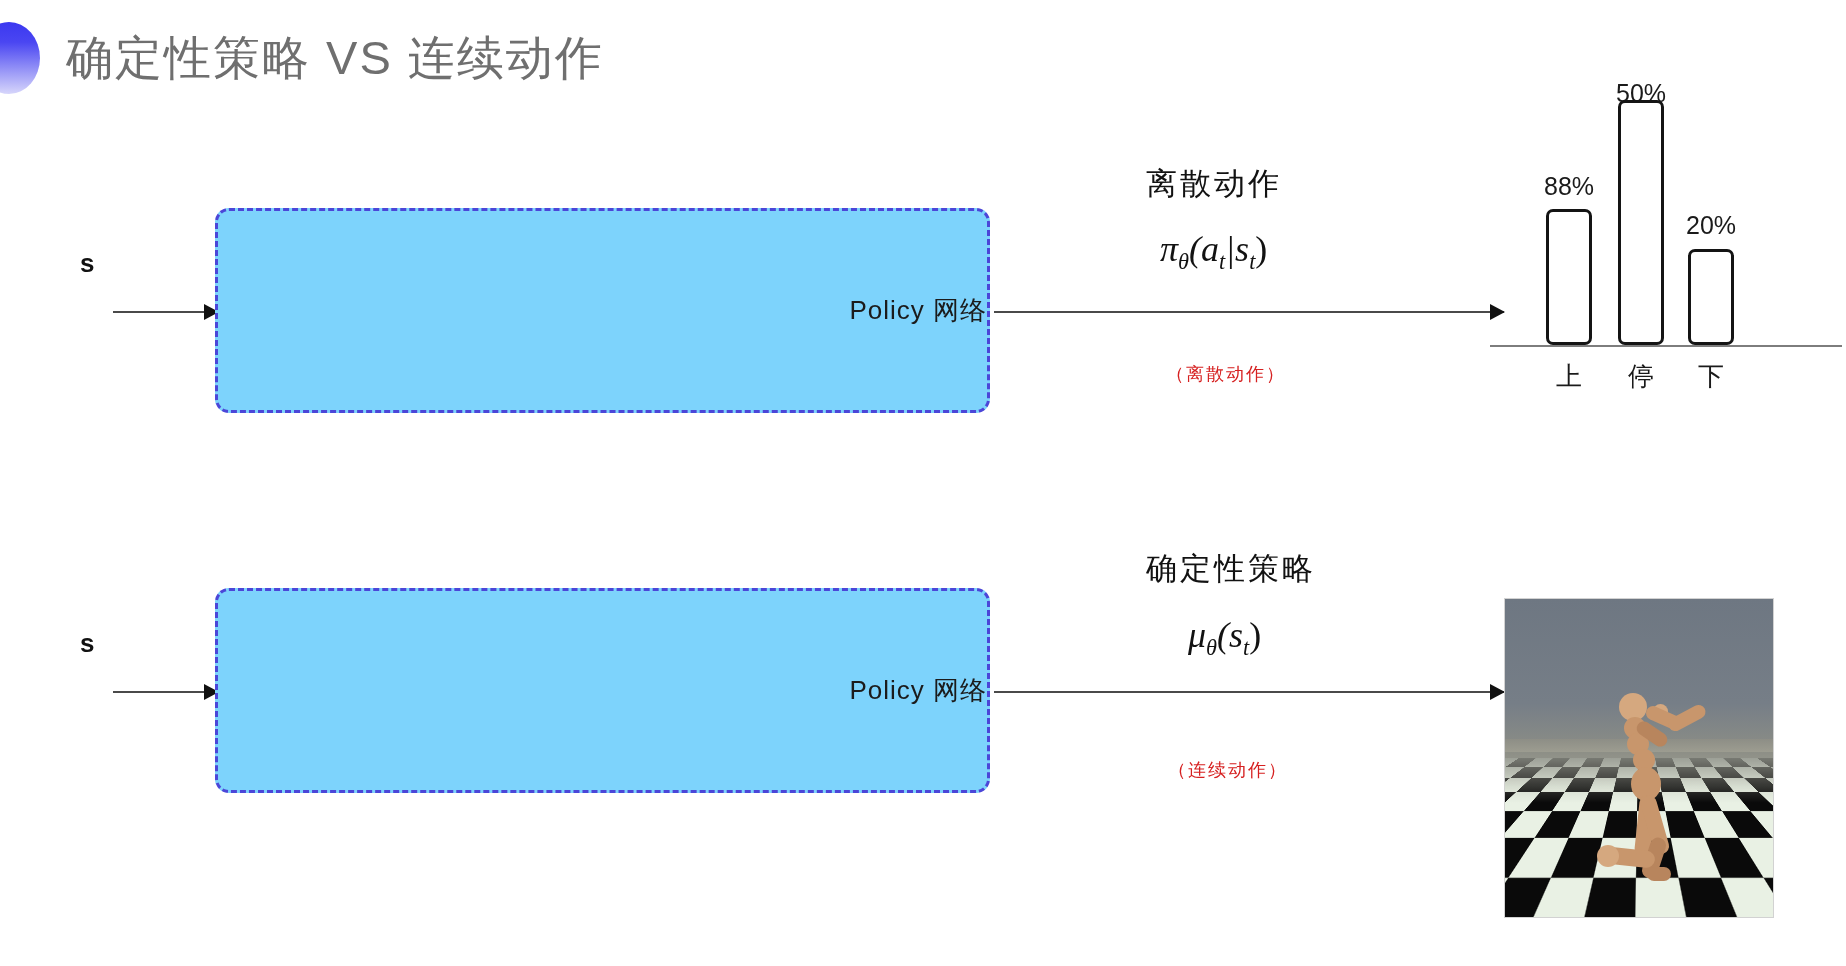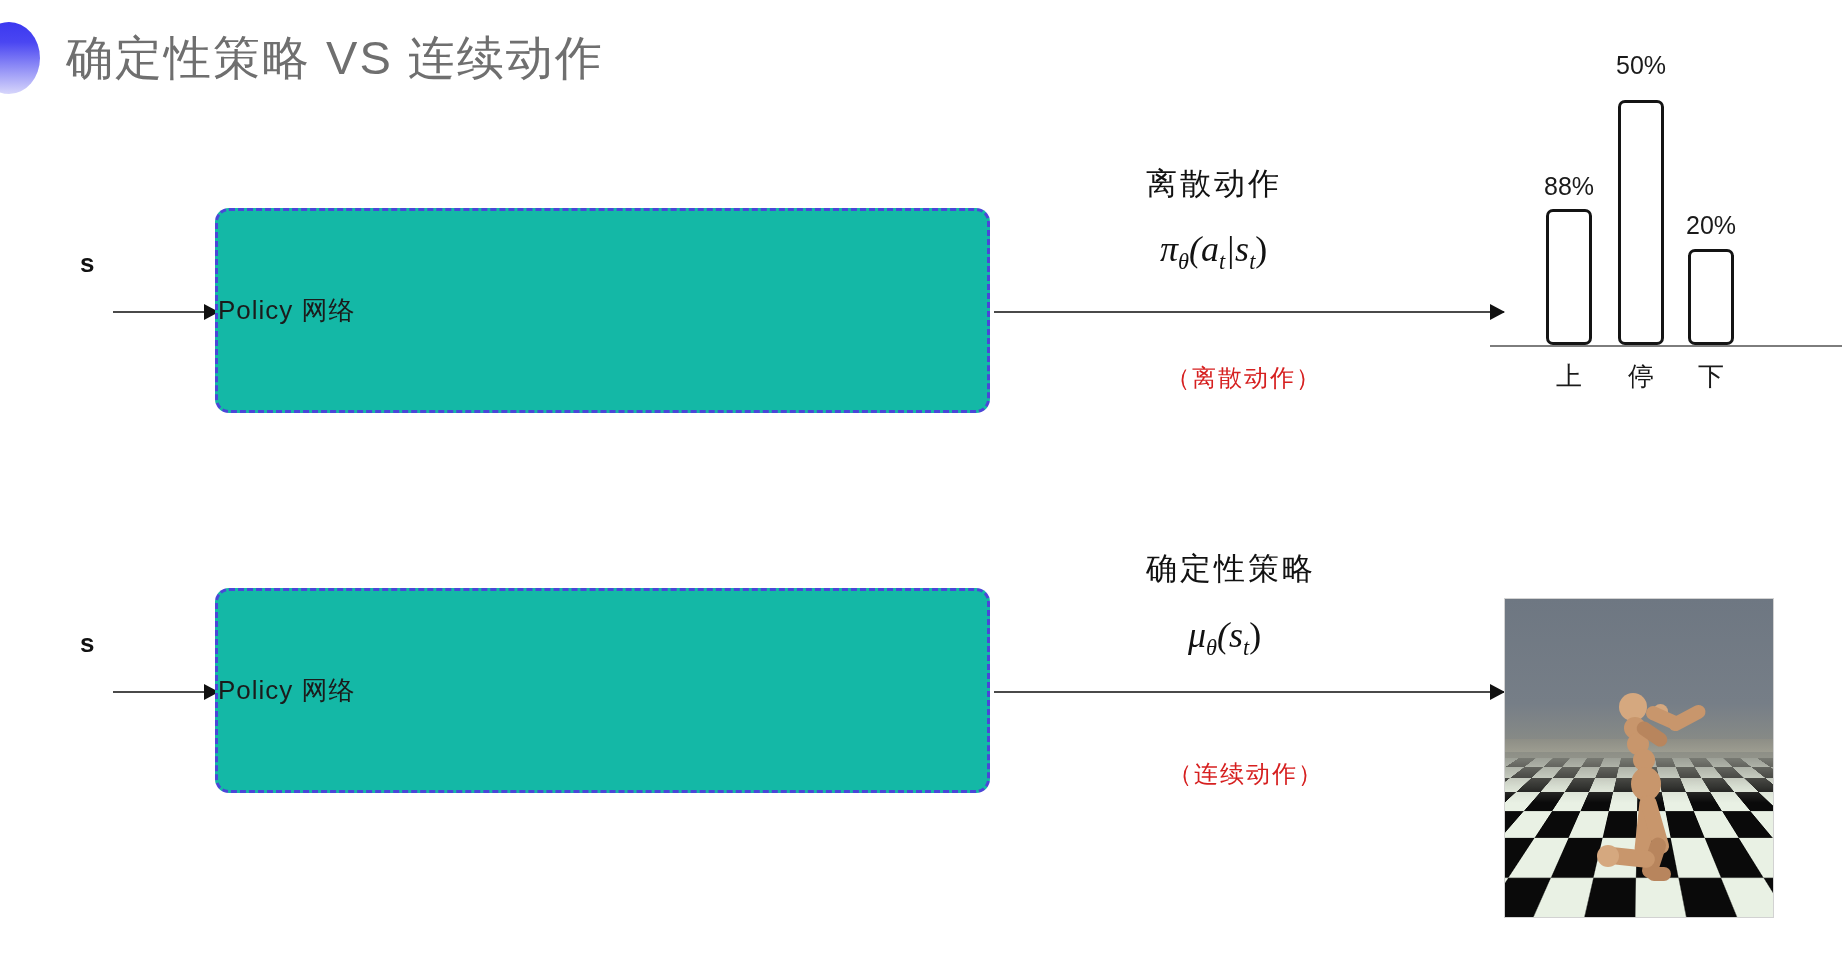--- a/index.html
+++ b/index.html
@@ -36,25 +36,25 @@
     color: #6f6f6f;
     font-weight: 400;
     white-space: nowrap;
   }
 
   
   .policy-box {
     position: absolute;
     border: 3px dashed #4b46d8;
     border-radius: 14px;
-    background: #14b8a6;
+    background: #7dd3fc;
     box-sizing: border-box;
     display: flex;
     align-items: center;
-    justify-content: flex-start;
+    justify-content: flex-end;
   }
   .policy-label {
     font-size: 26px;
     color: #1b1b1b;
     letter-spacing: 1px;
     white-space: nowrap;
   }
 
   .state-label {
     position: absolute;
@@ -98,21 +98,21 @@
   }
   .caption-formula .sub {
     font-size: 0.62em;
     vertical-align: sub;
     font-style: italic;
   }
   .caption-formula .up {
     font-style: normal;
   }
   .caption-red {
-    font-size: 24px;
+    font-size: 18px;
     color: #d62020;
     letter-spacing: 2px;
   }
 
   
   #bar-chart {
     position: absolute;
     left: 1490px;
     top: 100px;
     width: 352px;
@@ -246,21 +246,21 @@
 <div id="bar-chart">
   <div id="chart-baseline"></div>
 
   <div class="bar-group" style="left:56px;">
     <div class="bar-value" style="bottom:144px;">88%</div>
     <div class="bar-rect" style="height:136px;"></div>
     <div class="bar-cat" style="top:0;">上</div>
   </div>
 
   <div class="bar-group" style="left:128px;">
-    <div class="bar-value" style="bottom:265px;text-align:center;">50%</div>
+    <div class="bar-value" style="bottom:237px;text-align:center;">50%</div>
     <div class="bar-rect" style="height:245px;"></div>
     <div class="bar-cat" style="top:0;">停</div>
   </div>
 
   <div class="bar-group" style="left:198px;">
     <div class="bar-value" style="bottom:105px;text-align:right;">20%</div>
     <div class="bar-rect" style="height:96px;"></div>
     <div class="bar-cat" style="top:0;">下</div>
   </div>
 </div>

